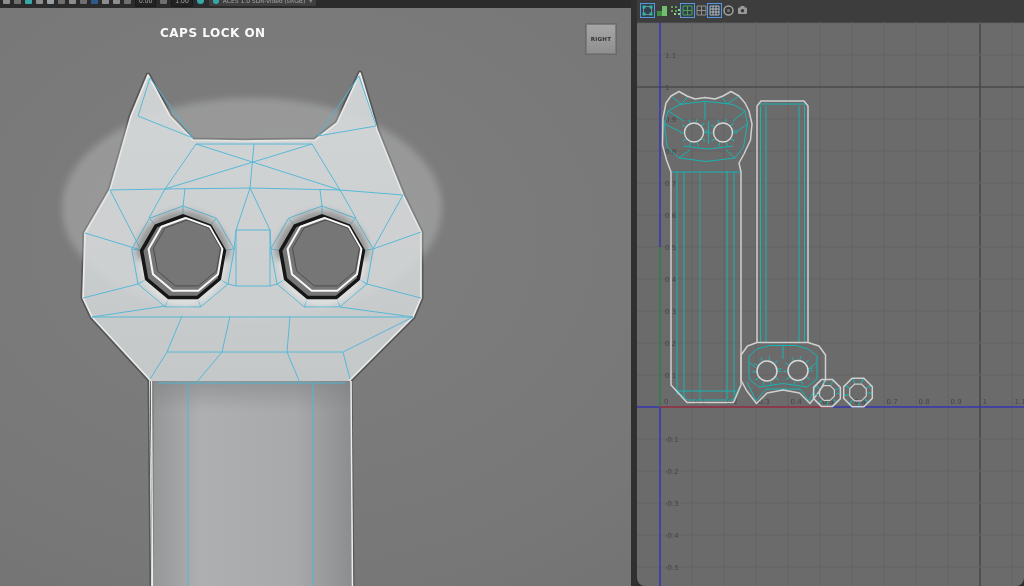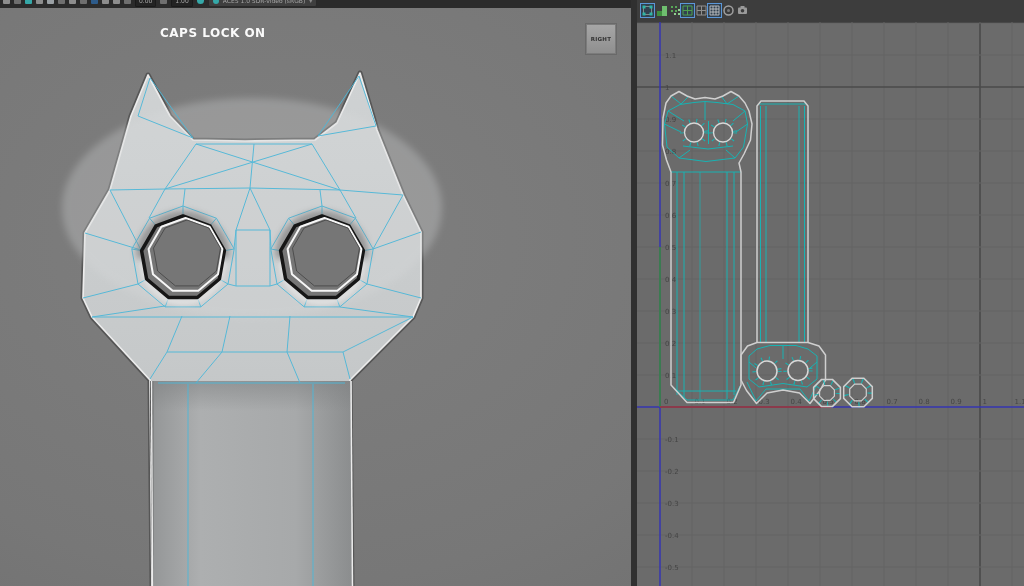--- a/index.html
+++ b/index.html
@@ -18,21 +18,21 @@
   
   #left-viewport{position:absolute;left:0;top:8px;width:631px;height:578px;
     background:radial-gradient(120% 100% at 45% 40%, #7f7f7f 0%, #777 60%, #6d6d6d 100%);}
   #caps-lock{position:absolute;left:160px;top:18px;color:#fafafa;font-size:12px;font-weight:bold;letter-spacing:.5px;}
   #orient-btn{position:absolute;left:586px;top:16px;width:28px;height:28px;
     background:linear-gradient(#a6a6a6,#8f8f8f);border:1px solid #7b7b7b;box-shadow:0 0 0 1px #696969;
     color:#323232;font-size:5.5px;font-weight:bold;display:flex;align-items:center;justify-content:center;letter-spacing:.3px;}
   
   #divider{position:absolute;left:631px;top:0;width:6px;height:586px;background:#303030;z-index:6;}
   
-  #right-panel{position:absolute;left:637px;top:0;width:387px;height:586px;background:#6b6b6b;}
+  #right-panel{position:absolute;left:637px;top:0;width:387px;height:586px;background:#6b6b6b;border-radius:8px;}
   #right-toolbar{position:absolute;left:0;top:0;width:387px;height:22px;background:#3d3d3d;border-bottom:1px solid #2e2e2e;}
   .rt-icon{position:absolute;top:4px;width:13px;height:13px;}
   .rt-icon.sel{outline:1.5px solid #5b97d8;outline-offset:0.5px;background:#31404f;}
   #right-svg{position:absolute;left:0;top:22px;}
   svg{display:block;}
   text{font-family:"DejaVu Sans",sans-serif;}
 </style>
 </head>
 <body>
 

